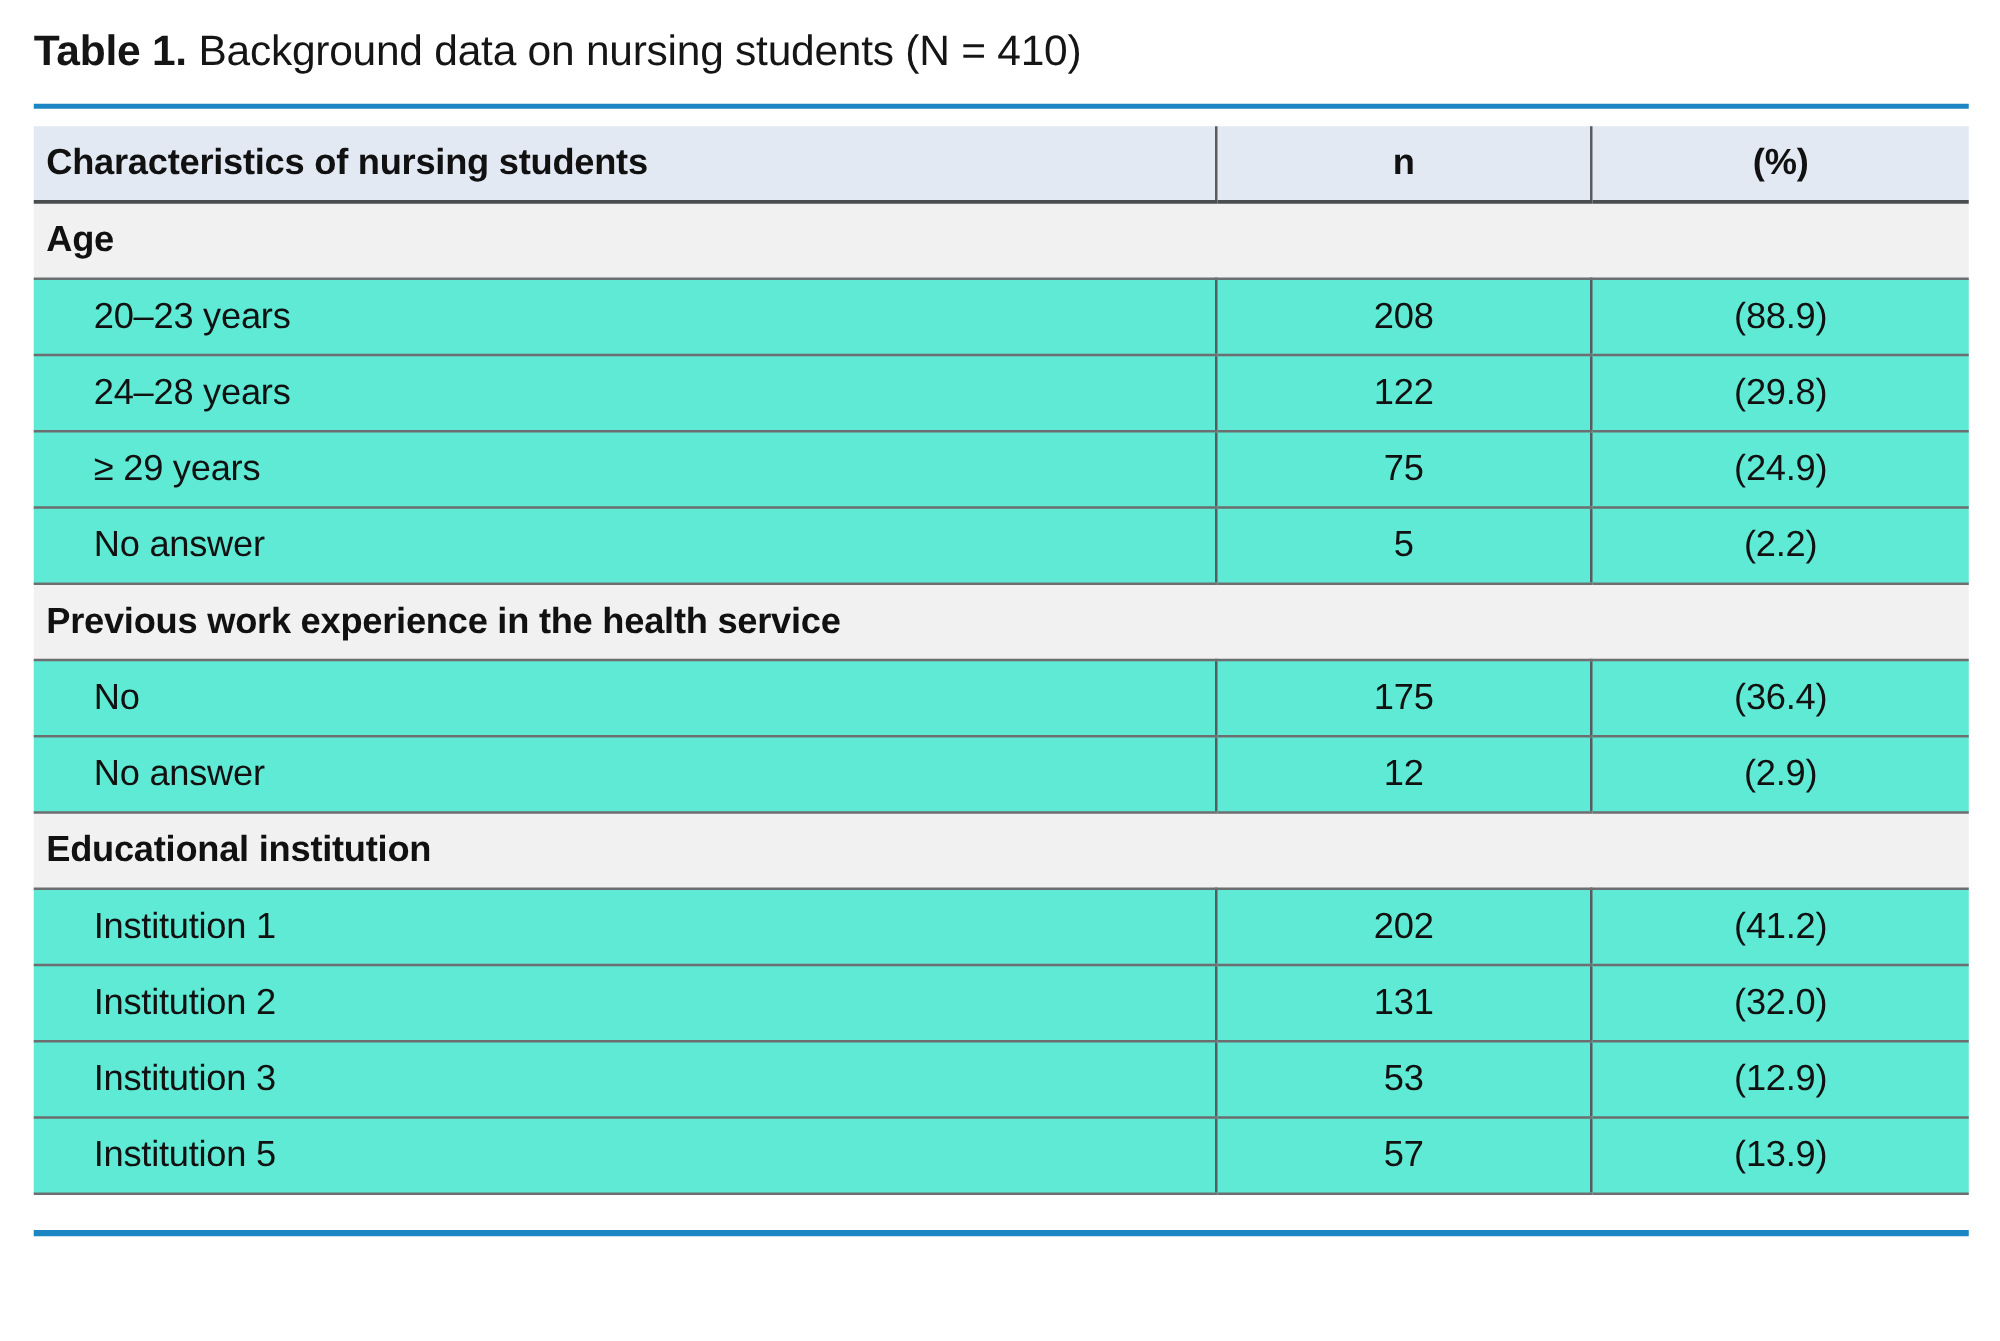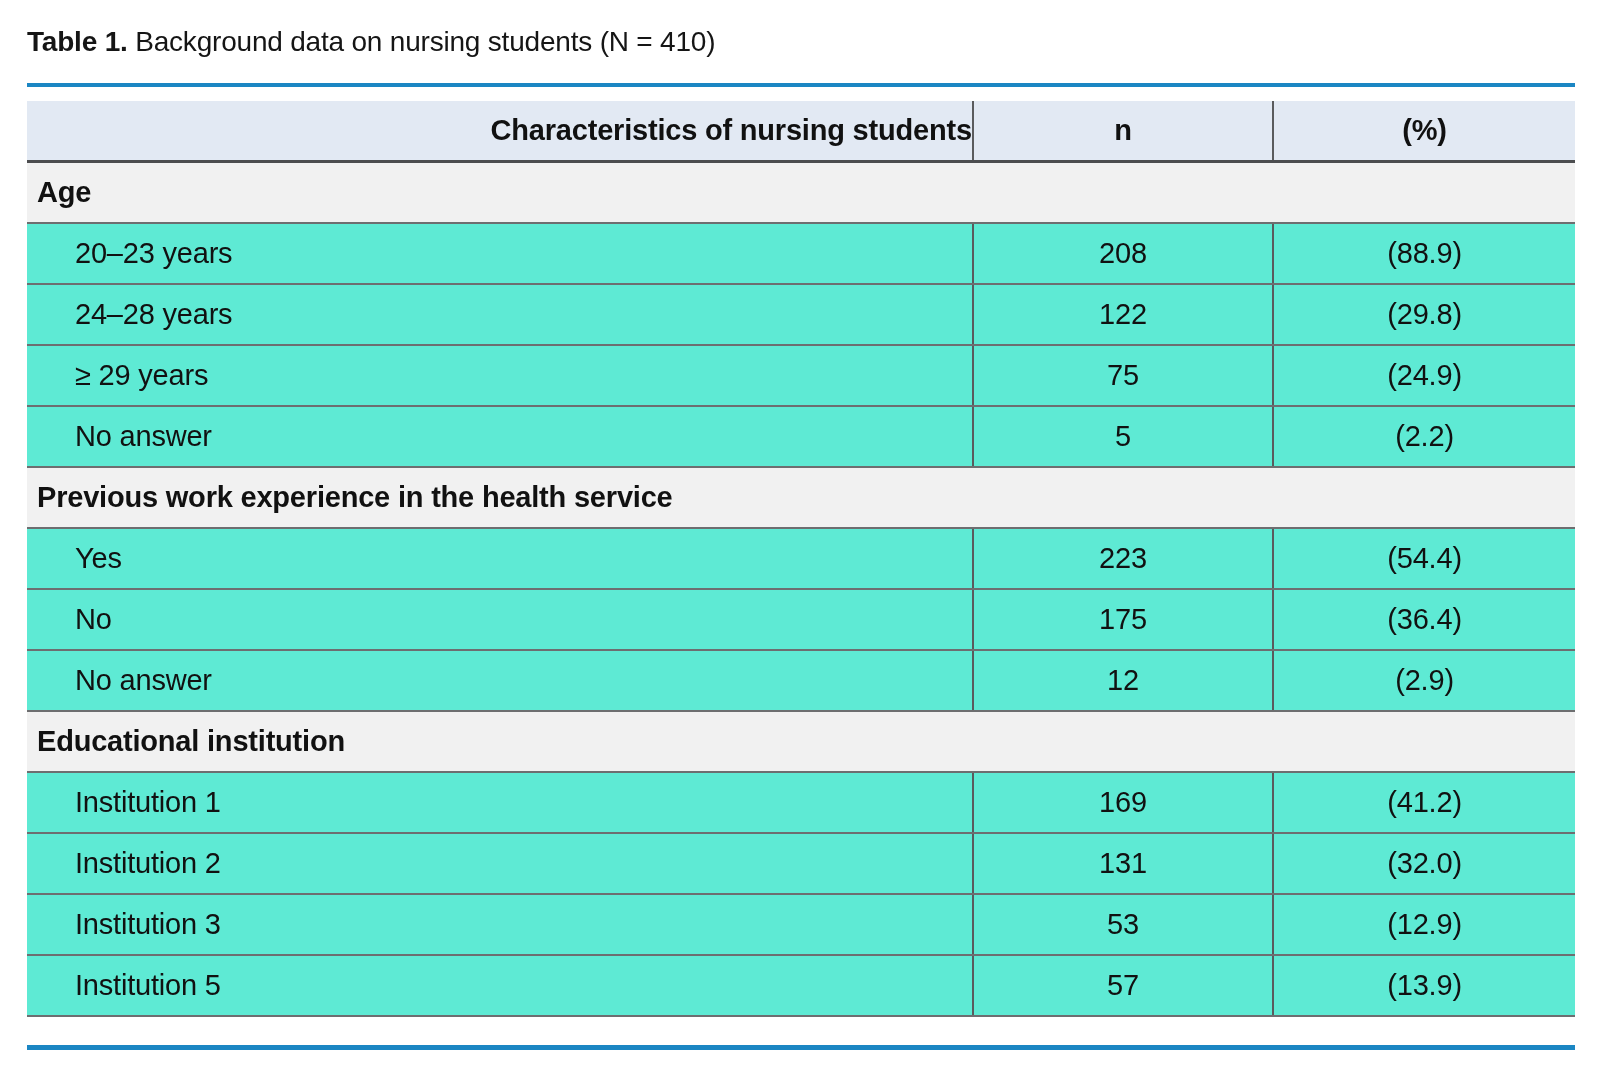--- a/index.html
+++ b/index.html
@@ -13,21 +13,21 @@
     color: #111111;
   }
   .page {
     box-sizing: border-box;
     width: 1600px;
     padding: 0 25px 0 27px;
   }
   .caption {
     margin: 0;
     padding-top: 21px;
-    font-size: 28px;
+    font-size: 34px;
     line-height: 41px;
     font-weight: 400;
     letter-spacing: -0.2px;
     color: #151515;
   }
   .caption .bold { font-weight: 700; }
   .rule {
     height: 4px;
     background: #1b86c3;
   }
@@ -45,21 +45,21 @@
   col.c2 { width: 19.4%; }
   col.c3 { width: 19.5%; }
   thead th {
     background: #e2e9f3;
     height: 59px;
     font-weight: 700;
     border-bottom: 3px solid #4c4d4f;
     padding: 0;
   }
   thead th.first {
-    text-align: right;
+    text-align: left;
     padding-left: 10px;
   }
   thead th.num { text-align: center; }
   tr.section td {
     background: #f1f1f1;
     font-weight: 700;
     height: 59px;
     padding: 0 4px 0 10px;
     border-bottom: 2px solid #6d6e70;
   }
@@ -117,40 +117,35 @@
         </tr>
         <tr class="data">
           <td class="label">No answer</td>
           <td class="num vline">5</td>
           <td class="num vline">(2.2)</td>
         </tr>
         <tr class="section">
           <td colspan="3">Previous work experience in the health service</td>
         </tr>
         <tr class="data">
-          <td class="label">Yes</td>
-          <td class="num vline">223</td>
-          <td class="num vline">(54.4)</td>
-        </tr>
-        <tr class="data">
           <td class="label">No</td>
           <td class="num vline">175</td>
           <td class="num vline">(36.4)</td>
         </tr>
         <tr class="data">
           <td class="label">No answer</td>
           <td class="num vline">12</td>
           <td class="num vline">(2.9)</td>
         </tr>
         <tr class="section">
           <td colspan="3">Educational institution</td>
         </tr>
         <tr class="data">
           <td class="label">Institution 1</td>
-          <td class="num vline">169</td>
+          <td class="num vline">202</td>
           <td class="num vline">(41.2)</td>
         </tr>
         <tr class="data">
           <td class="label">Institution 2</td>
           <td class="num vline">131</td>
           <td class="num vline">(32.0)</td>
         </tr>
         <tr class="data">
           <td class="label">Institution 3</td>
           <td class="num vline">53</td>

